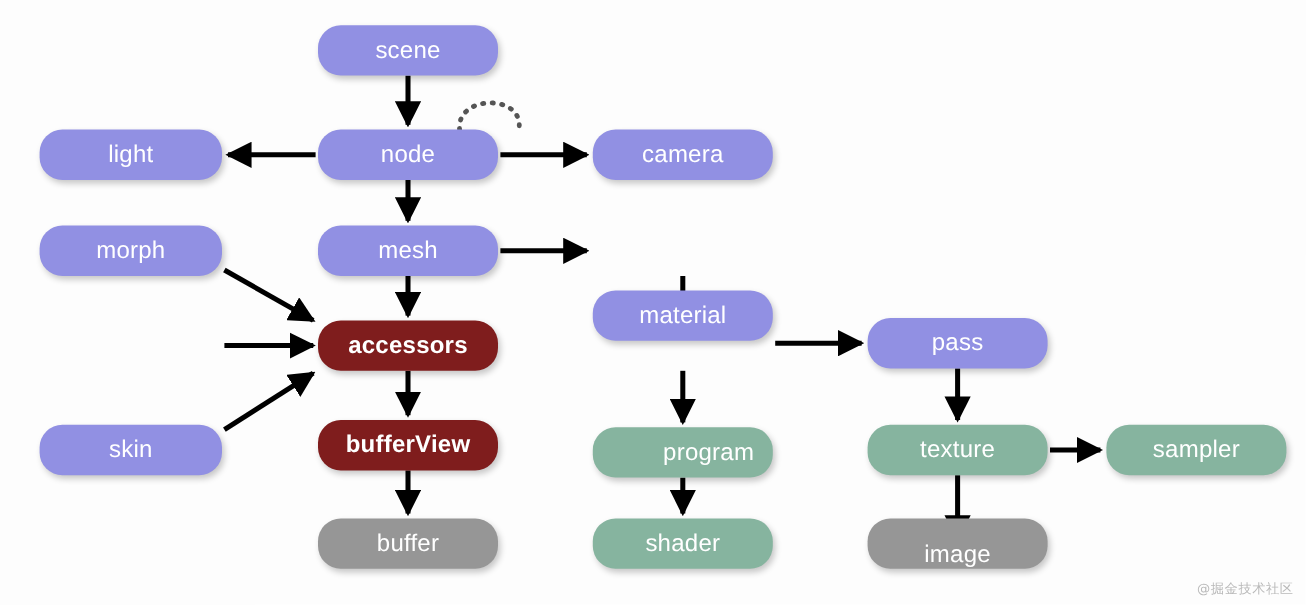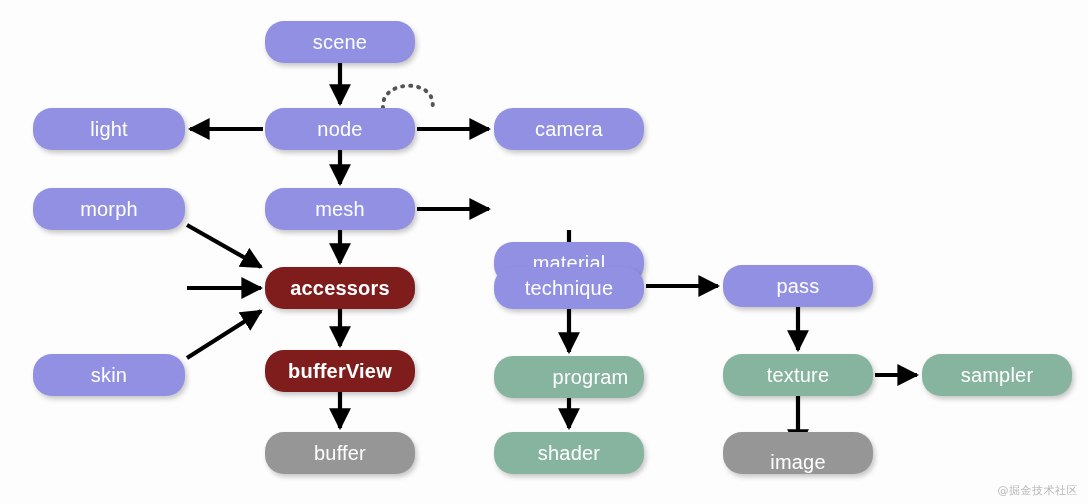--- a/index.html
+++ b/index.html
@@ -131,23 +131,20 @@
 
   <div class="node purple" style="left:494px;top:202px;width:150px;height:42px;margin-top:40px;">
     <span>material</span>
   </div>
 
 
   <div class="node darkblue" style="left:265px;top:267px;width:150px;height:42px;">
     <span>accessors</span>
   </div>
 
-  <div class="node purple" style="left:494px;top:267px;width:150px;height:42px;">
-    <span>technique</span>
-  </div>
 
   <div class="node purple" style="left:723px;top:265px;width:150px;height:42px;">
     <span>pass</span>
   </div>
 
   <div class="node purple" style="left:33px;top:354px;width:152px;height:42px;">
     <span>skin</span>
   </div>
 
   <div class="node darkblue" style="left:265px;top:350px;width:150px;height:42px;">

